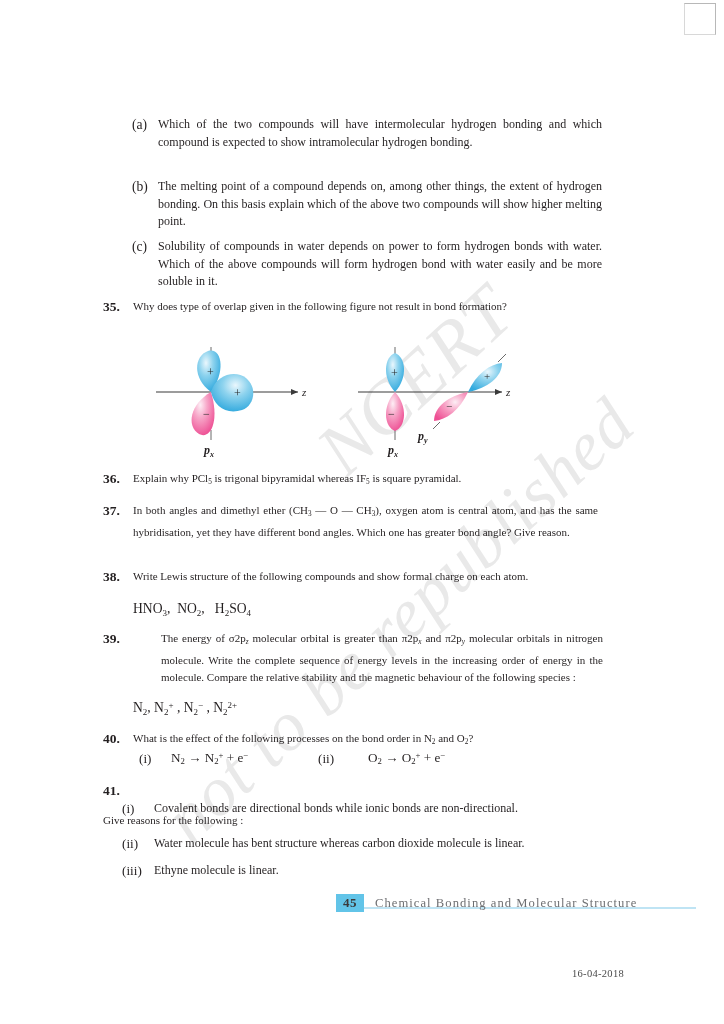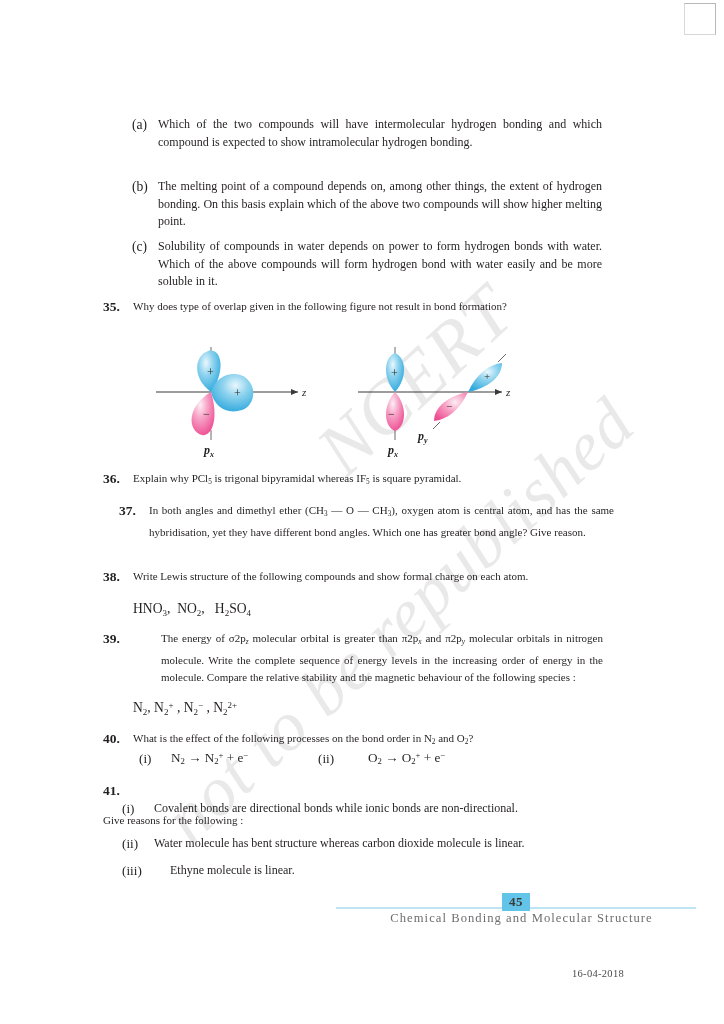--- a/index.html
+++ b/index.html
@@ -135,21 +135,20 @@
   
   .footer {
     position: absolute;
     left: 336px;
     top: 893px;
     width: 360px;
     height: 20px;
     z-index: 6;
     display: flex;
     align-items: center;
-    flex-direction: column;
   }
   .footer-rule {
     position: absolute;
     left: 336px;
     top: 907px;
     width: 360px;
     height: 2.2px;
     background: #bfe4f4;
     z-index: 5;
   }
@@ -215,21 +214,21 @@
       <div class="q-body" style="width:465px;">Why does type of overlap given in the following figure not result in bond formation?</div>
     </div>
 
     <div class="q-block" style="left:103px; top:470px; width:500px;">
       <div class="q-num">36.</div>
       <div class="q-body" style="width:465px;">
         <span>Explain why PCl</span><sub>5</sub><span> is trigonal bipyramidal whereas IF</span><sub>5</sub><span> is square pyramidal.</span>
       </div>
     </div>
 
-    <div class="q-block" style="left:103px; top:502px; width:500px;margin-left:16px;">
+    <div class="q-block" style="left:103px; top:502px; width:500px;">
       <div class="q-num">37.</div>
       <div class="q-body" style="width:465px;">
         <span>In both angles and dimethyl ether (CH</span><sub>3</sub><span> — O — CH</span><sub>3</sub><span>), oxygen atom is central atom, and has the same hybridisation, yet they have different bond angles. Which one has greater bond angle? Give reason.</span>
       </div>
     </div>
 
     <div class="q-block" style="left:103px; top:568px; width:500px;">
       <div class="q-num">38.</div>
       <div class="q-body" style="width:465px;">Write Lewis structure of the following compounds and show formal charge on each atom.</div>
     </div>
@@ -270,21 +269,21 @@
     <div class="sub-block" style="left:122px; top:800px; width:480px;">
       <div class="roman-tag">(i)</div>
       <div class="sub-body" style="width:443px;">Covalent bonds are directional bonds while ionic bonds are non-directional.</div>
     </div>
 
     <div class="sub-block" style="left:122px; top:835px; width:480px;">
       <div class="roman-tag">(ii)</div>
       <div class="sub-body" style="width:443px;">Water molecule has bent structure whereas carbon dioxide molecule is linear.</div>
     </div>
 
-    <div class="sub-block" style="left:122px; top:862px; width:480px;gap:16px;">
+    <div class="sub-block" style="left:122px; top:862px; width:480px;">
       <div class="roman-tag">(iii)</div>
       <div class="sub-body" style="width:443px;">Ethyne molecule is linear.</div>
     </div>
 
   </div>
 
   <div class="figure">
     <svg width="420" height="130" viewBox="0 0 420 130">
       <defs>
         <radialGradient id="blueGrad" cx="38%" cy="30%" r="72%">

